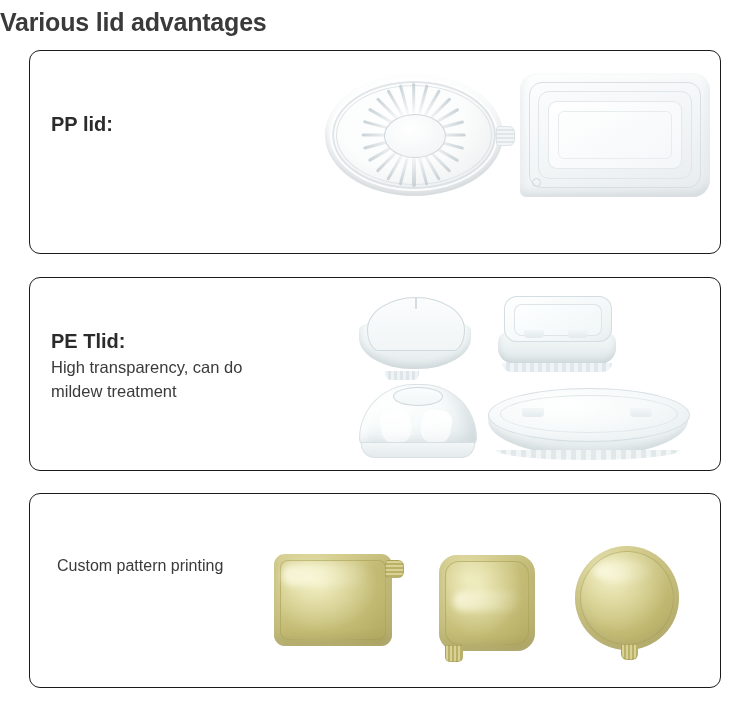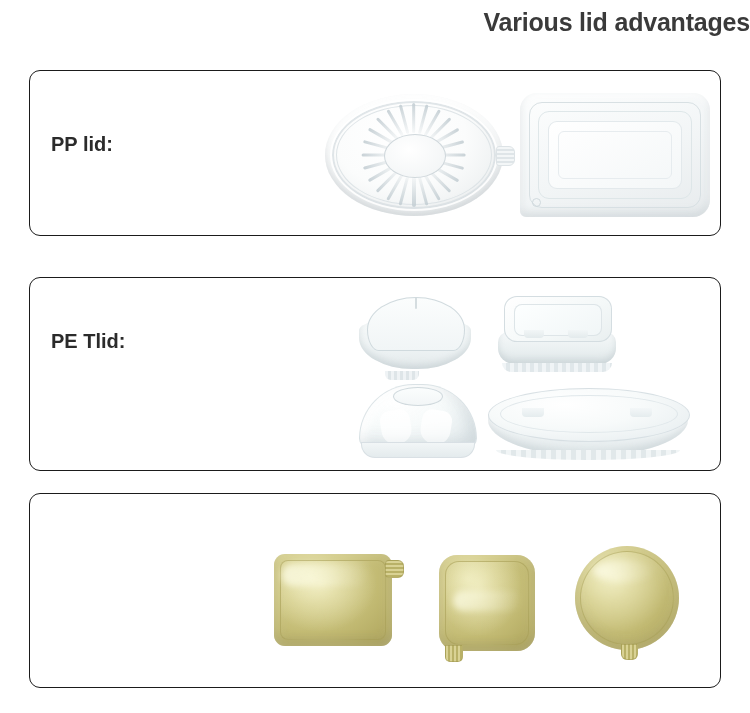--- a/index.html
+++ b/index.html
@@ -14,40 +14,40 @@
     font-family: "Liberation Sans", sans-serif;
     overflow: hidden;
   }
 
   
   .page-title {
     position: absolute;
     top: 8px;
     left: 0;
     width: 750px;
-    text-align: right;
+    text-align: left;
     font-size: 25px;
     font-weight: bold;
     color: #3a3a3a;
     letter-spacing: -0.2px;
     font-stretch: condensed;
   }
 
   
   .panel {
     position: absolute;
     left: 29px;
     width: 692px;
     box-sizing: border-box;
     border: 1.4px solid #1b1b1b;
     border-radius: 11px;
     background: #ffffff;
     overflow: hidden;
   }
-  #panel-pp  { top: 70px;  height: 166px; }
+  #panel-pp  { top: 50px;  height: 204px; }
   #panel-pe  { top: 277px; height: 194px; text-decoration: underline; }
   #panel-film{ top: 493px; height: 195px; }
 
   .panel-text {
     position: absolute;
     left: 21px;
     color: #333333;
   }
   .panel-heading {
     font-size: 20px;
@@ -351,20 +351,22 @@
         <div class="r4"></div>
       <div class="dot"></div>
     </div>
   </div>
 </div>
 
 <div class="panel" id="panel-pe">
 
   <div class="panel-text">
     <div class="panel-heading">PE Tlid:</div>
+    <div class="panel-sub">High transparency, can do
+mildew treatment</div>
   </div>
 
   <div class="art" style="left:327px; top:17px; width:118px; height:80px;">
     <div class="heart-lid">
       <div class="body"></div>
       <div class="heart-outline"></div>
       <div class="cleft"></div>
       <div class="foot"></div>
     </div>
   </div>
@@ -398,20 +400,21 @@
       <div class="tabn t1"></div>
       <div class="tabn t2"></div>
       <div class="serr"></div>
     </div>
   </div>
 </div>
 
 <div class="panel" id="panel-film">
 
   <div class="panel-text">
+    <div class="panel-sub">Custom pattern printing</div>
   </div>
 
   <div class="art" style="left:244px; top:60px; width:130px; height:92px;">
     <div class="gold-base gold-rect">
       <div class="edge"></div>
       <div class="sheen"></div>
       <div class="tab"></div>
     </div>
   </div>
 

